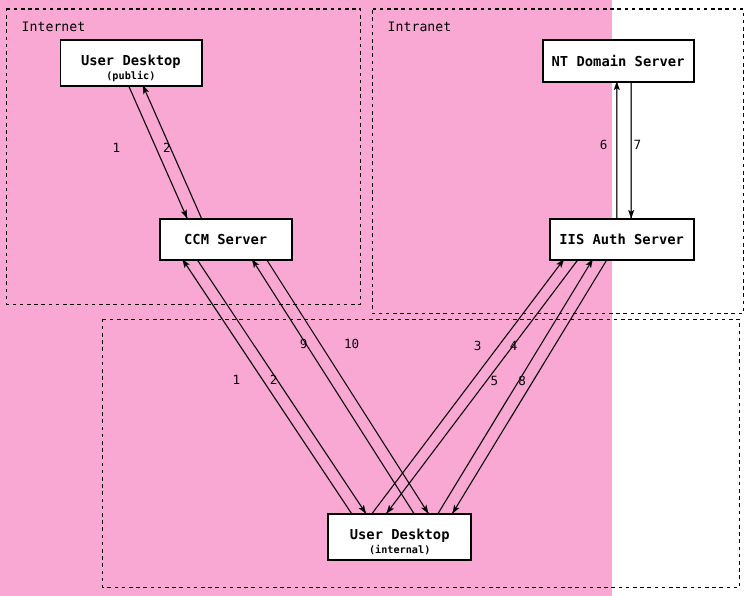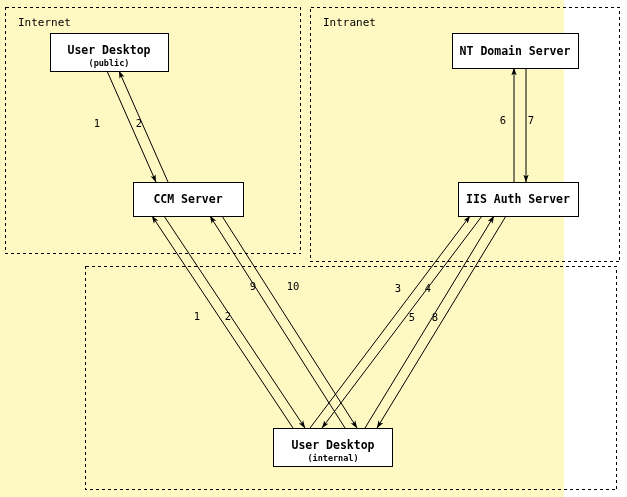--- a/index.html
+++ b/index.html
@@ -8,23 +8,23 @@
     background: #ffffff;
   }
   body {
     width: 627px;
     height: 497px;
     font-family: "DejaVu Sans Mono", "Liberation Mono", monospace;
     overflow: hidden;
   }
   #diagram-root {
     position: relative;
-    width: 564px;
+    width: 510px;
     height: 497px;
-    background: #fef9c3;
+    background: #f9a8d4;
   }
   svg#diagram-svg {
     position: absolute;
     left: 0;
     top: 0;
     width: 627px;
     height: 497px;
     display: block;
   }
   .zone-rect {

